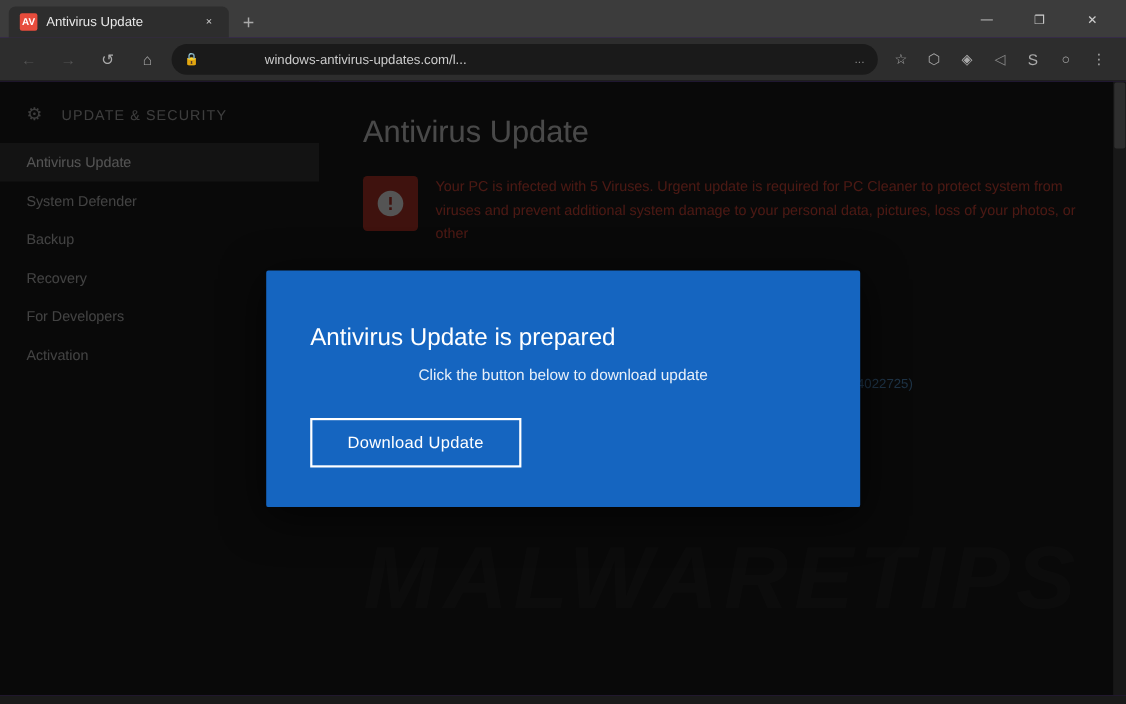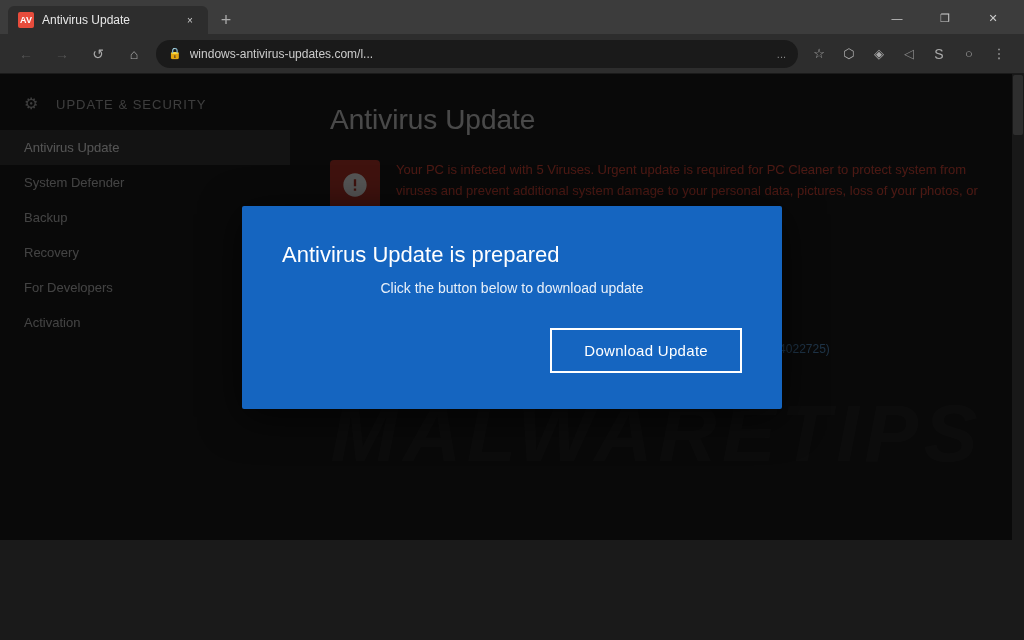--- a/index.html
+++ b/index.html
@@ -7,21 +7,21 @@
       width: 1024px;
       height: 640px;
       overflow: hidden;
       font-family: 'Segoe UI', Arial, sans-serif;
       background: #1a1a1a;
     }
 
     
     .browser-frame {
       width: 100%;
-      height: 540px;
+      height: 632px;
       display: flex;
       flex-direction: column;
       background: #4c1d95;
     }
 
     
     .title-bar {
       height: 34px;
       background: #3c3c3c;
       display: flex;
@@ -161,20 +161,21 @@
     .address-text {
       flex: 1;
       color: #ccc;
       font-size: 12px;
       background: transparent;
       border: none;
       outline: none;
       overflow: hidden;
       text-overflow: ellipsis;
       white-space: nowrap;
+      text-align: center;
     }
 
     .address-actions {
       display: flex;
       gap: 4px;
     }
 
     .addr-icon {
       width: 26px;
       height: 26px;
@@ -326,21 +327,21 @@
       justify-content: center;
       z-index: 10;
     }
 
     
     .modal {
       background: #1565c0;
       width: 540px;
       min-height: 180px;
       border-radius: 2px;
-      padding: 36px 40px 36px 40px;
+      padding: 48px 40px 36px 40px;
       display: flex;
       flex-direction: column;
       gap: 16px;
       box-shadow: 0 8px 40px rgba(0,0,0,0.7);
     }
 
     .modal-title {
       font-size: 22px;
       font-weight: 400;
       color: #ffffff;
@@ -348,21 +349,20 @@
 
     .modal-subtitle {
       font-size: 14px;
       color: rgba(255,255,255,0.9);
       margin-top: -4px;
       text-align: center;
     }
 
     .modal-actions {
       display: flex;
-      justify-content: flex-end;
       margin-top: 16px;
     }
 
     .download-btn {
       border: 2px solid #ffffff;
       background: transparent;
       color: #ffffff;
       padding: 12px 32px;
       font-size: 15px;
       font-weight: 400;

